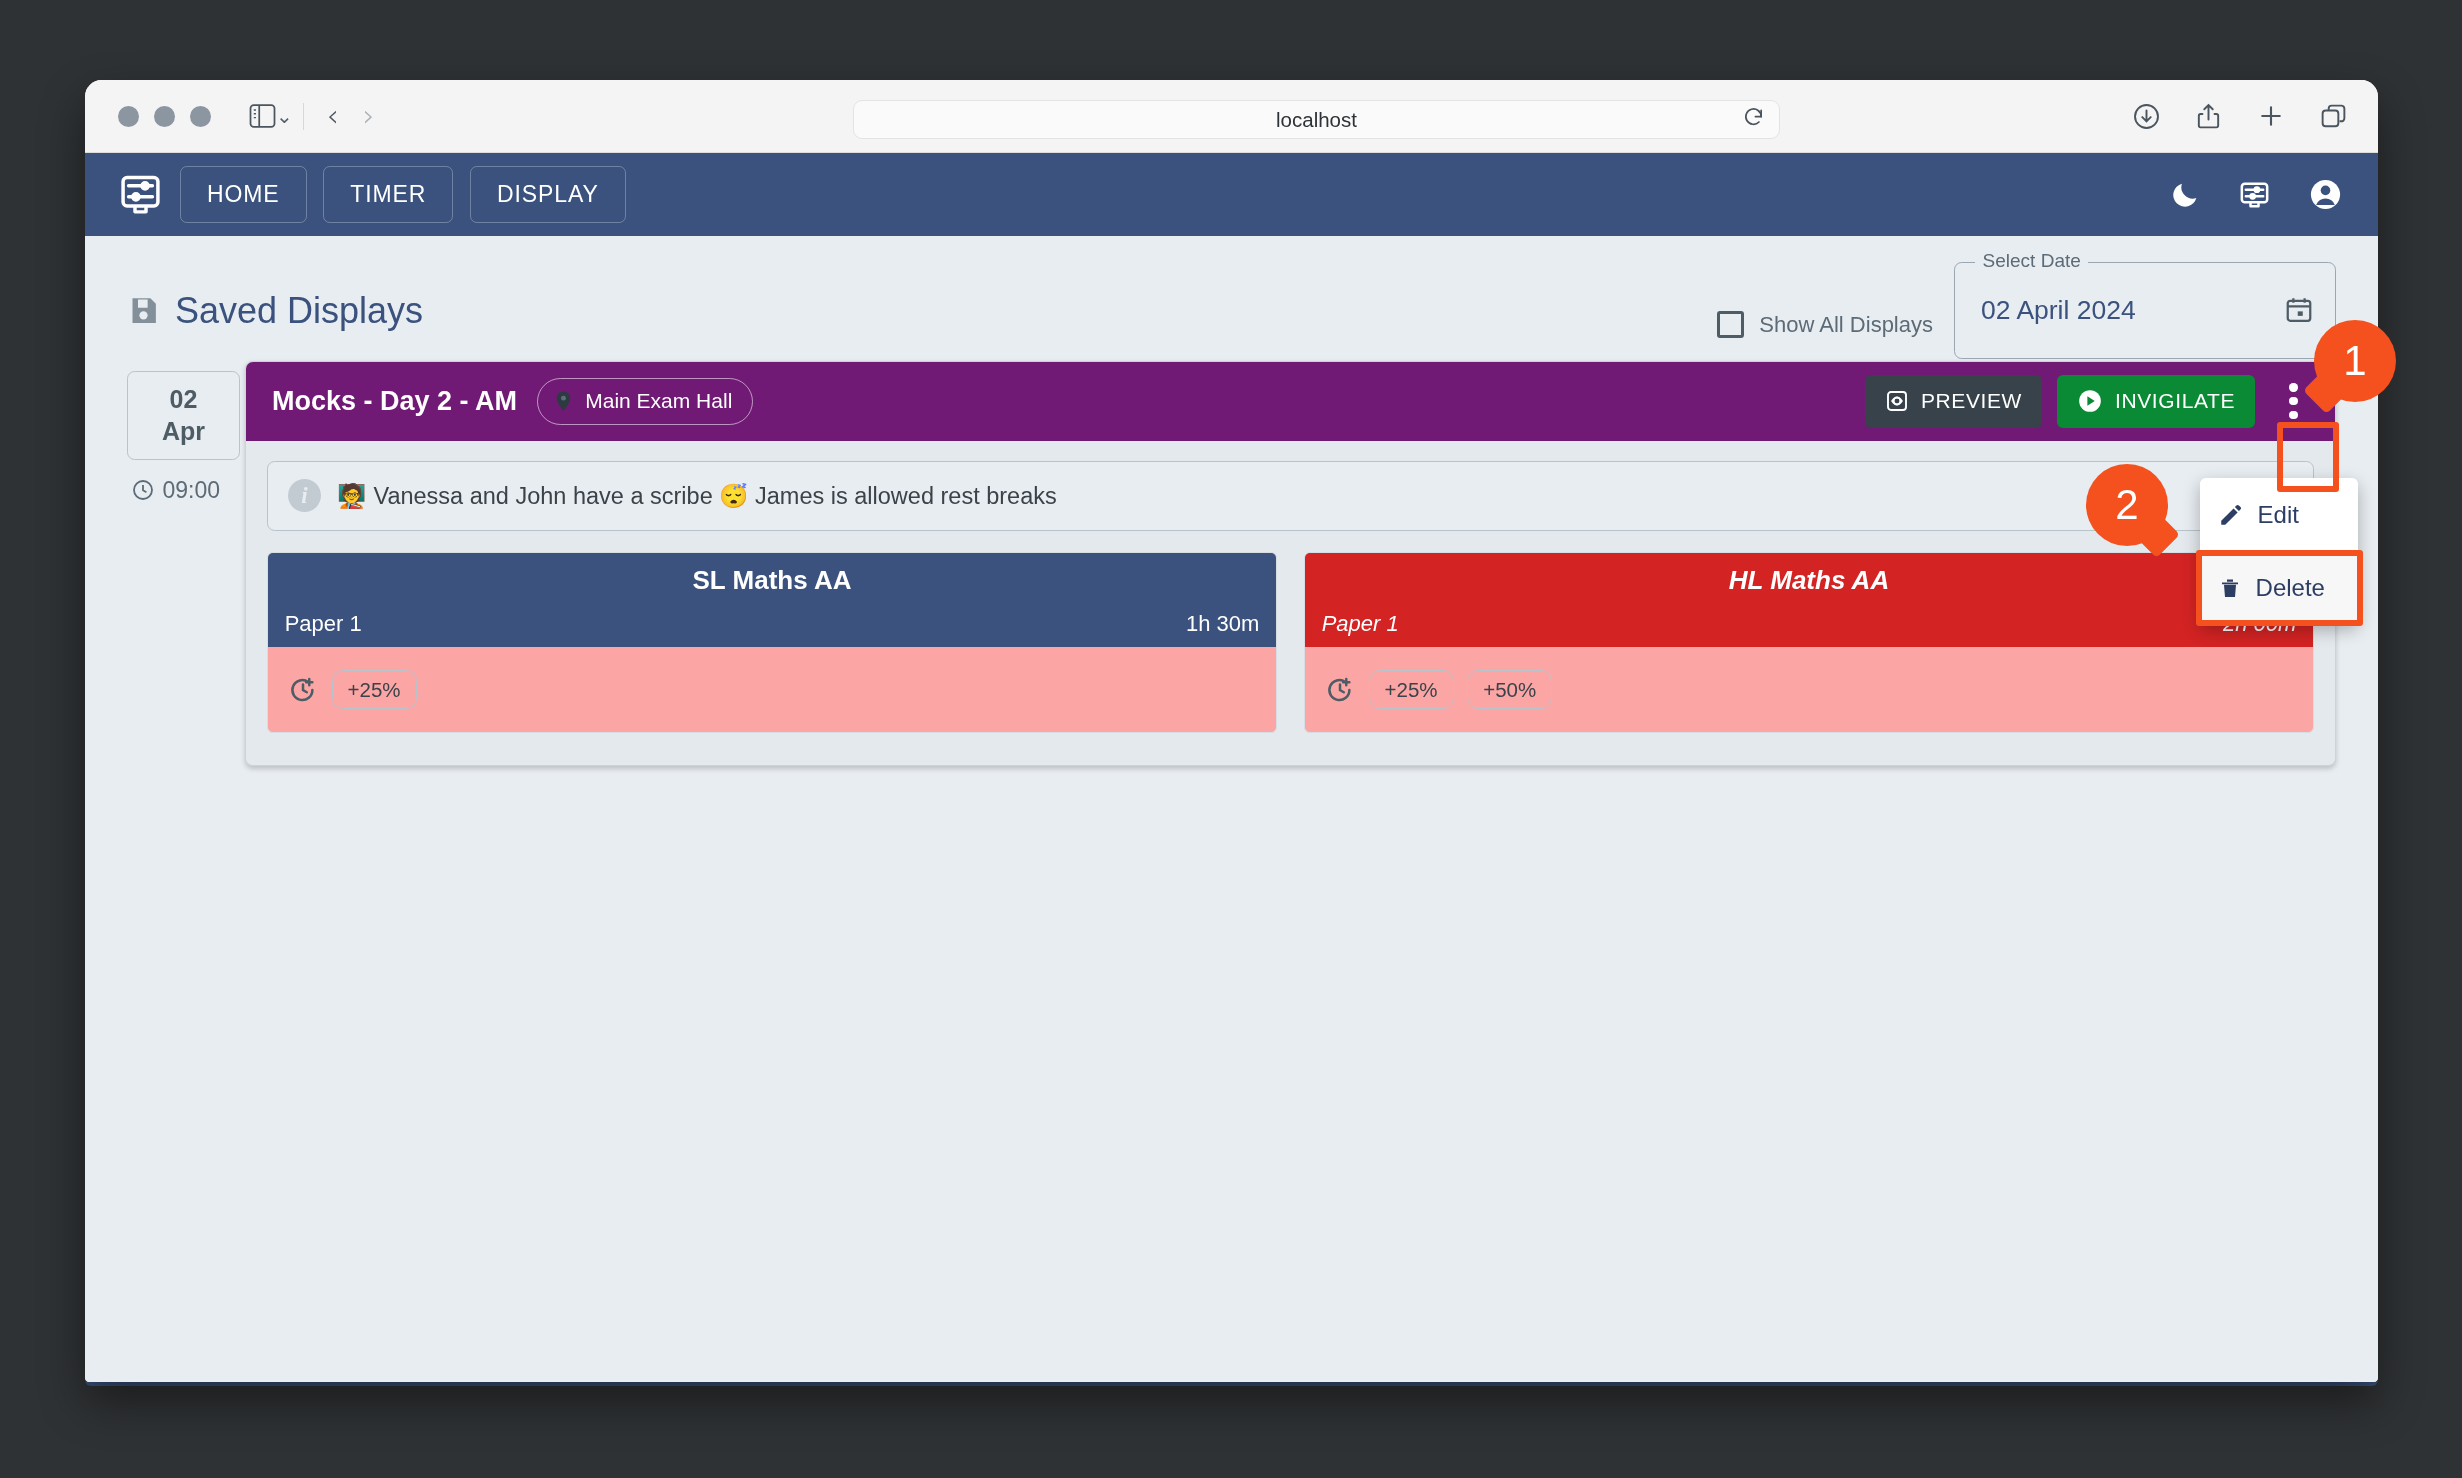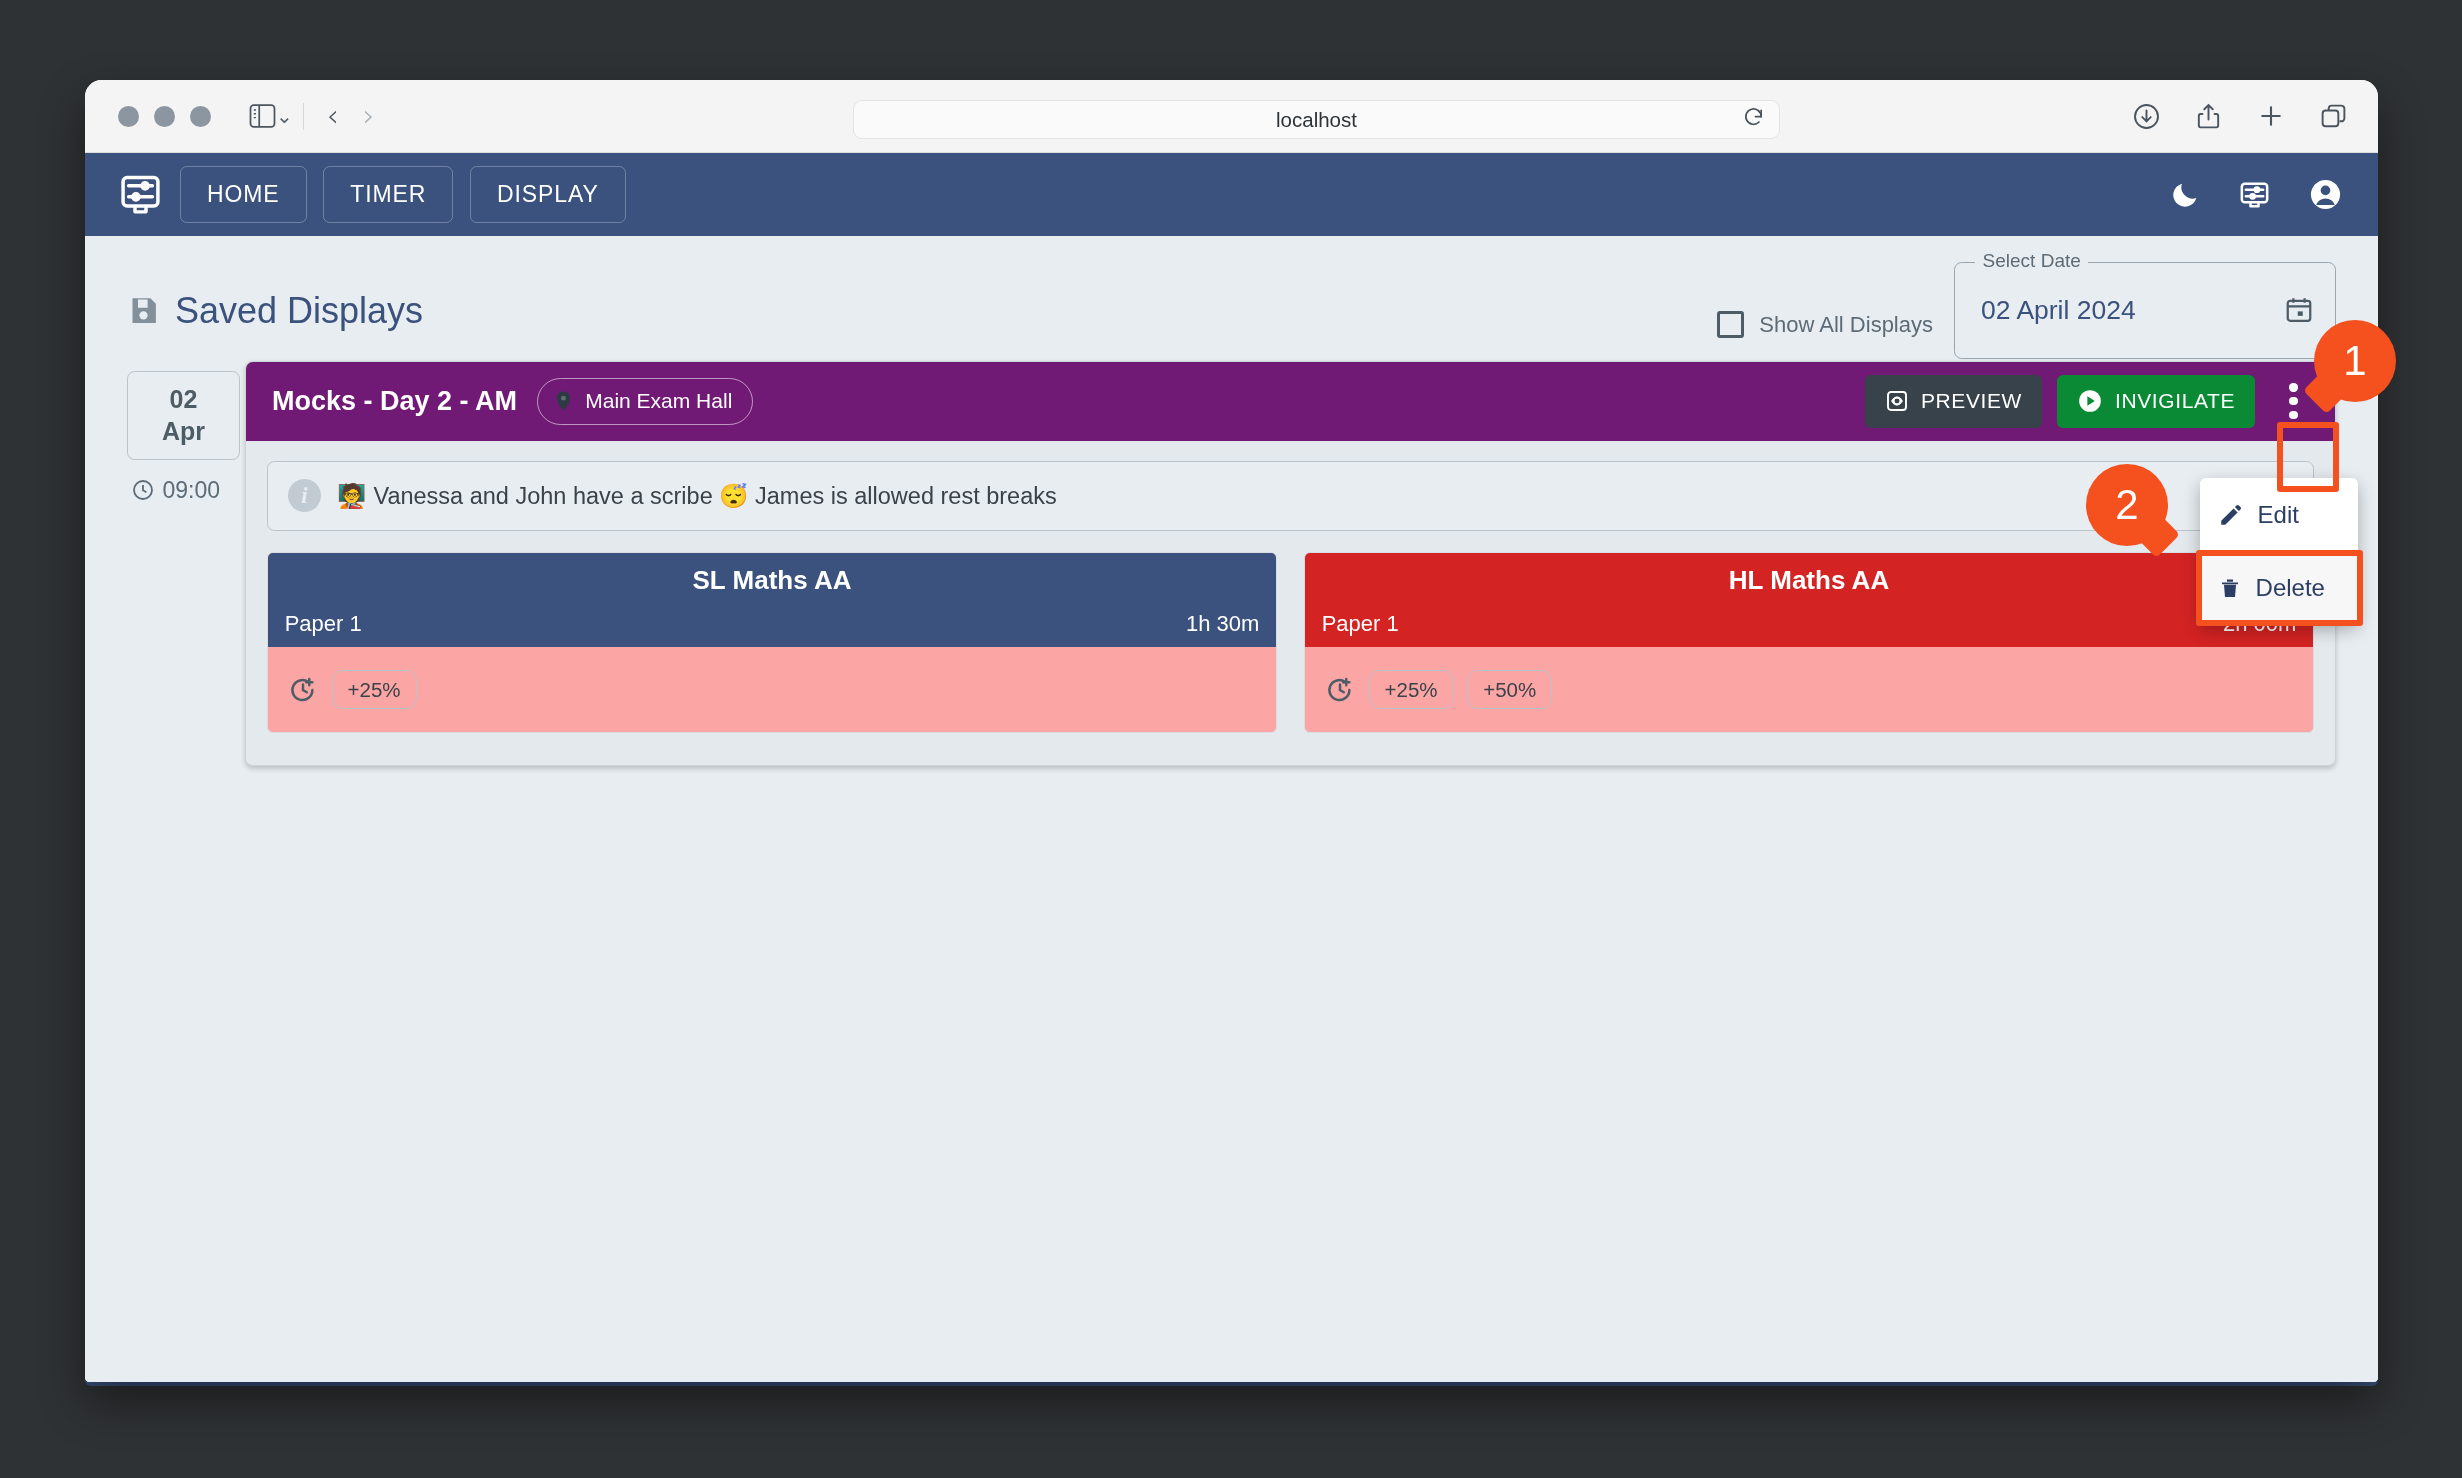--- a/index.html
+++ b/index.html
@@ -449,21 +449,21 @@
                     <path d="M19.5 12a8 8 0 1 1-3.3-6.4"></path>
                     <path d="M12 7.5V12l3 1.8"></path>
                     <path d="M17 3.2v5M14.5 5.7h5"></path>
                   </svg>
                 </span>
                 <span class="pill">+25%</span>
               </div>
             </div>
 
             <div class="exam">
-              <div class="exam-head" style="background:#d32323;">
+              <div class="exam-head" style="background:#d32323;font-style:italic;">
                 <div class="exam-name">HL Maths AA</div>
                 <div class="exam-meta">
                   <span>Paper 1</span>
                   <span>2h 00m</span>
                 </div>
               </div>
               <div class="exam-body">
                 <span class="ext-icon">
                   <svg width="30" height="30" viewBox="0 0 24 24" fill="none" stroke="#4e5c66" stroke-width="2" stroke-linecap="round">
                     <path d="M19.5 12a8 8 0 1 1-3.3-6.4"></path>

